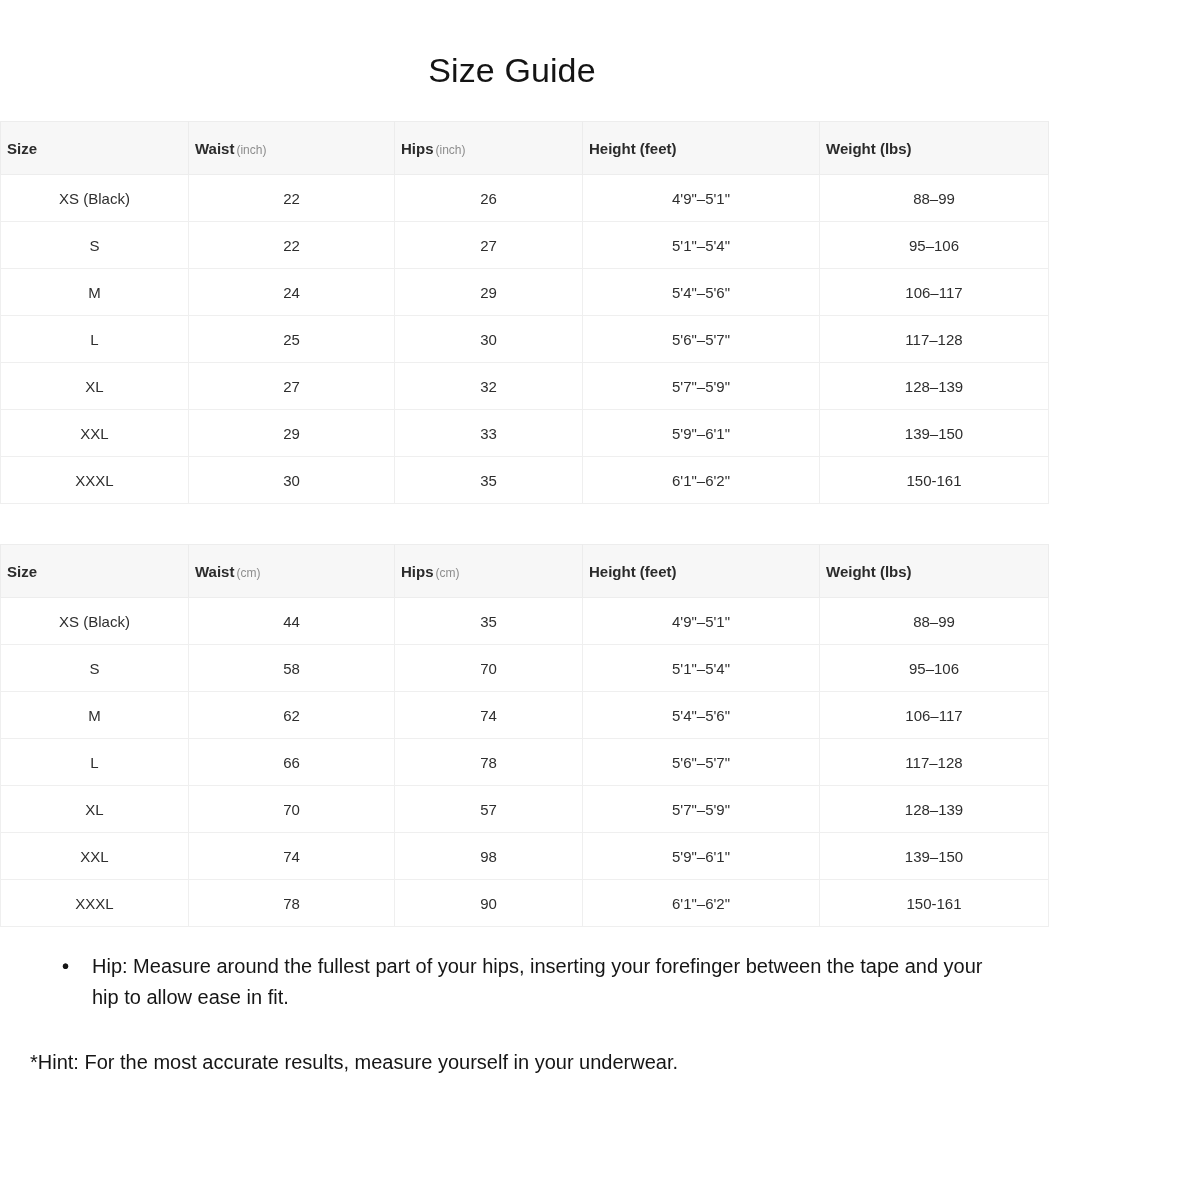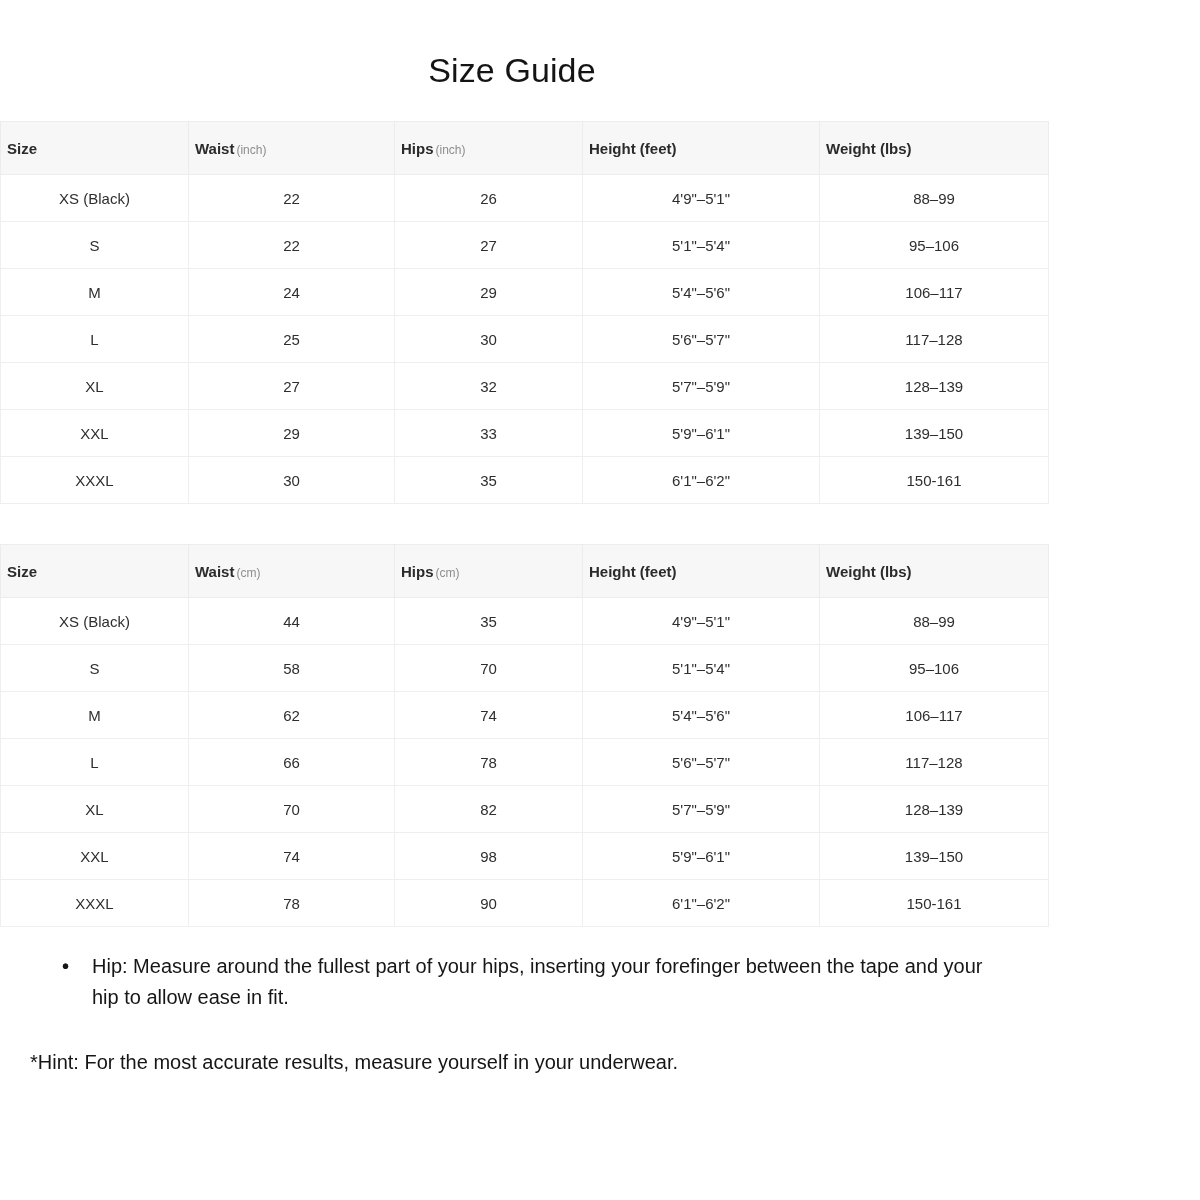--- a/index.html
+++ b/index.html
@@ -244,21 +244,21 @@
           <tr>
             <td>L</td>
             <td>66</td>
             <td>78</td>
             <td>5'6"–5'7"</td>
             <td>117–128</td>
           </tr>
           <tr>
             <td>XL</td>
             <td>70</td>
-            <td>82</td>
+            <td>57</td>
             <td>5'7"–5'9"</td>
             <td>128–139</td>
           </tr>
           <tr>
             <td>XXL</td>
             <td>74</td>
             <td>98</td>
             <td>5'9"–6'1"</td>
             <td>139–150</td>
           </tr>

